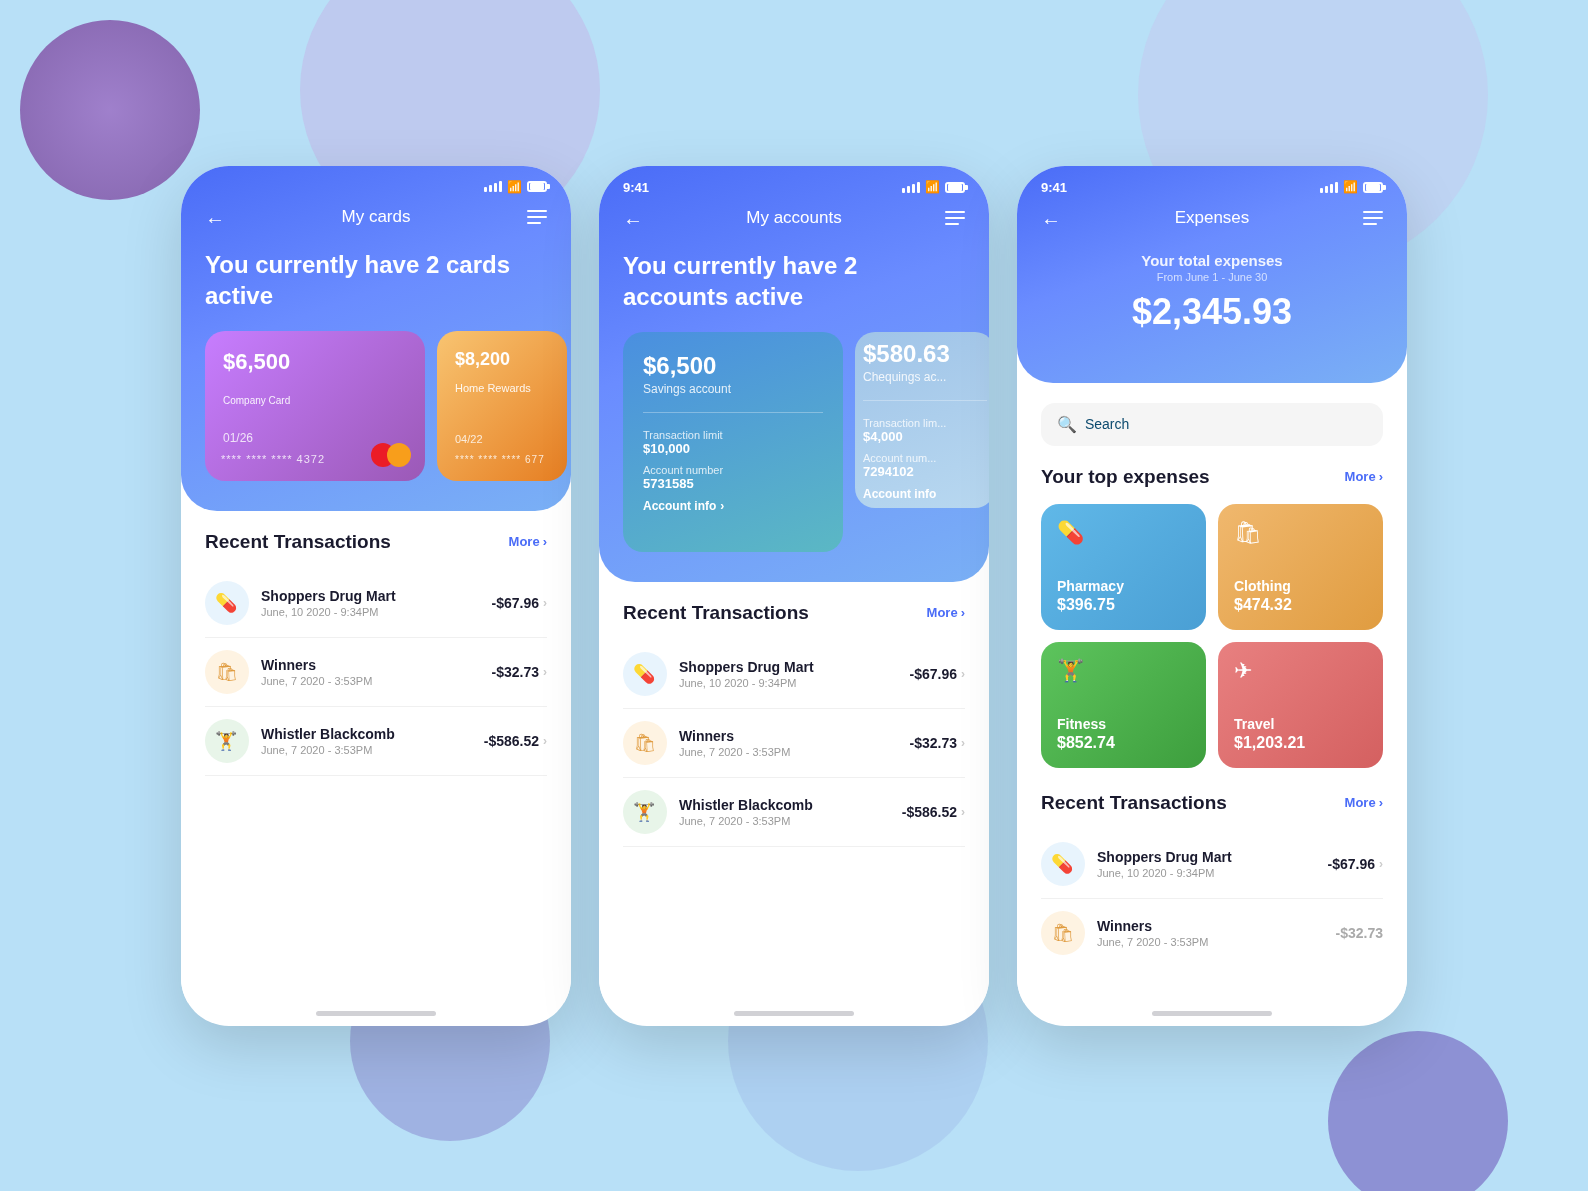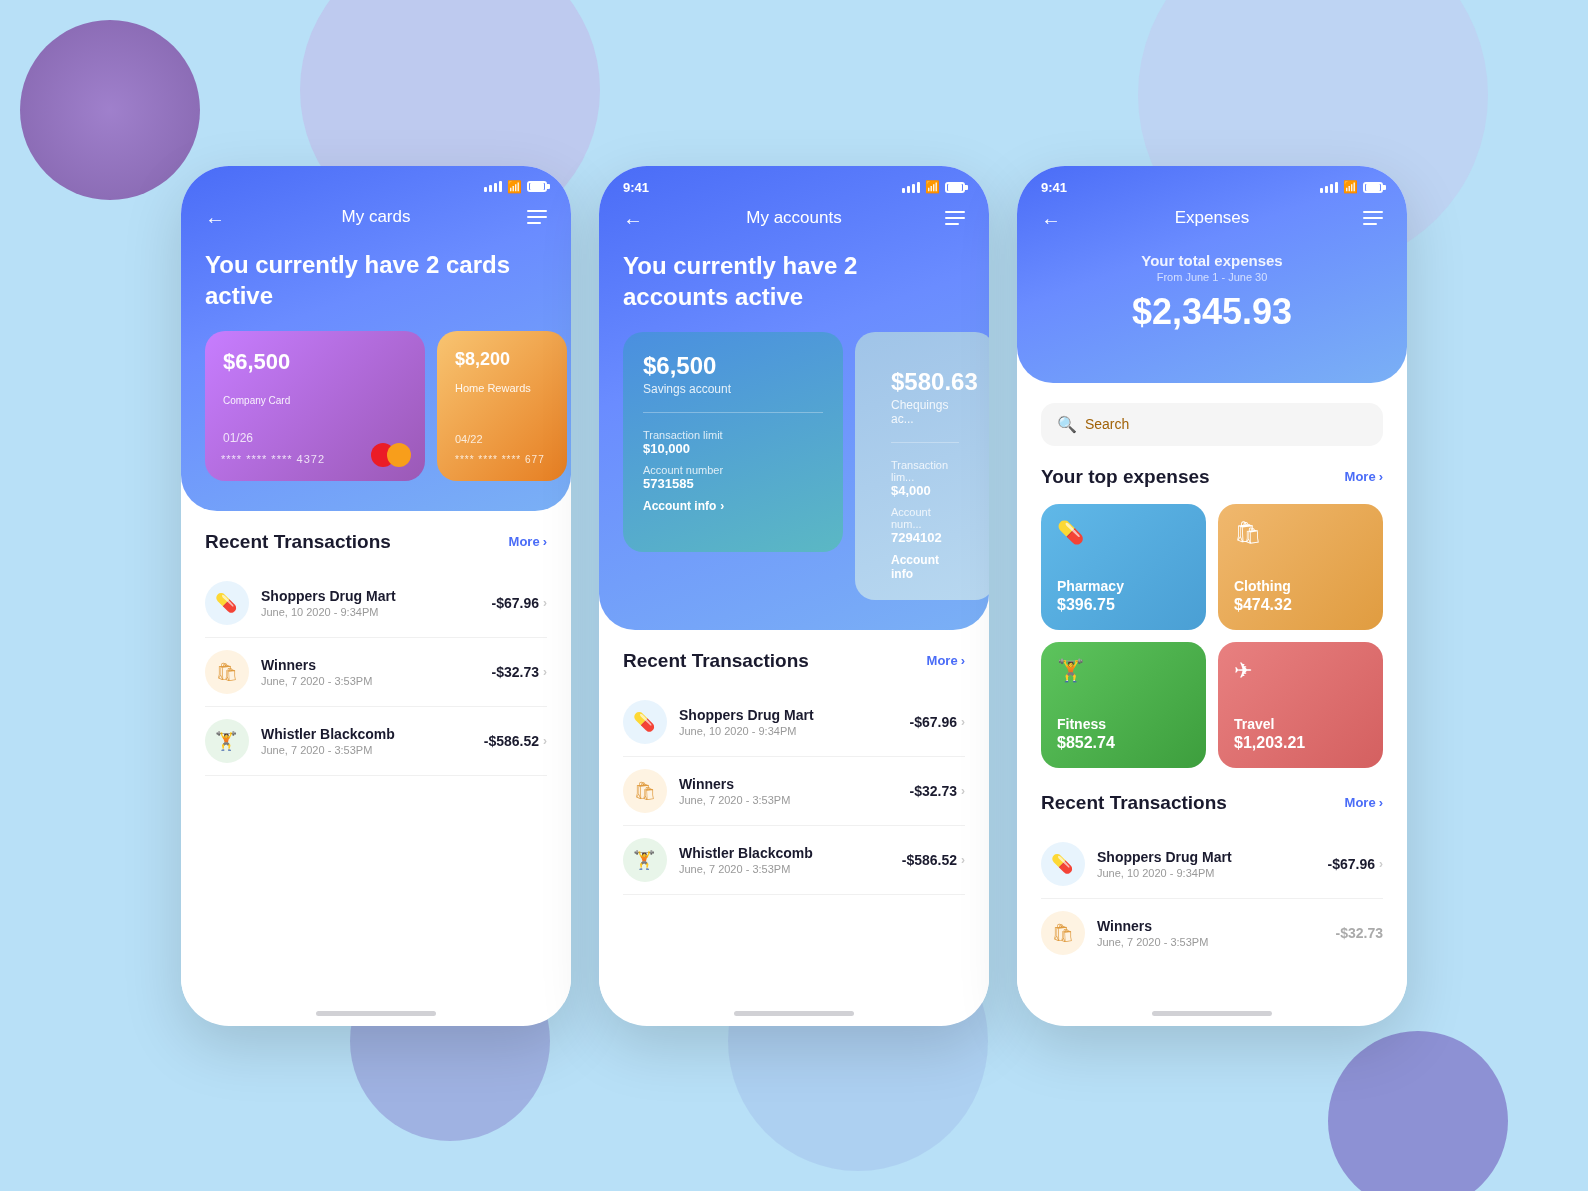--- a/index.html
+++ b/index.html
@@ -259,24 +259,24 @@
       height: 220px;
       background: linear-gradient(160deg, #4a8fe0 0%, #5bb8c4 100%);
       border-radius: 20px;
       padding: 20px;
       color: white;
       flex-shrink: 0;
       position: relative;
     }
     .account-card-secondary {
       width: 140px;
-      height: 268px;
+      height: 176px;
       background: linear-gradient(160deg, #a0c4e8 0%, #b8d8f0 100%);
       border-radius: 20px;
-      padding: 36px;
+      padding: 8px;
       color: white;
       flex-shrink: 0;
       position: relative;
       overflow: hidden;
     }
 
     .account-amount { font-size: 24px; font-weight: 800; }
     .account-type { font-size: 12px; opacity: 0.85; margin-top: 2px; }
     .account-divider { width: 100%; height: 1px; background: rgba(255,255,255,0.3); margin: 16px 0; }
     .account-info-label { font-size: 11px; opacity: 0.8; }
@@ -357,21 +357,21 @@
     .search-bar {
       background: #f5f5f5;
       border-radius: 14px;
       padding: 12px 16px;
       display: flex;
       align-items: center;
       gap: 8px;
       margin-bottom: 20px;
     }
     .search-icon { color: #aaa; font-size: 16px; }
-    .search-placeholder { color: #a16207; font-size: 14px; }
+    .search-placeholder { color: #0c4a6e; font-size: 14px; }
 
     
     .expense-grid {
       display: grid;
       grid-template-columns: 1fr 1fr;
       gap: 12px;
       margin-bottom: 24px;
     }
     .expense-card {
       border-radius: 18px;

